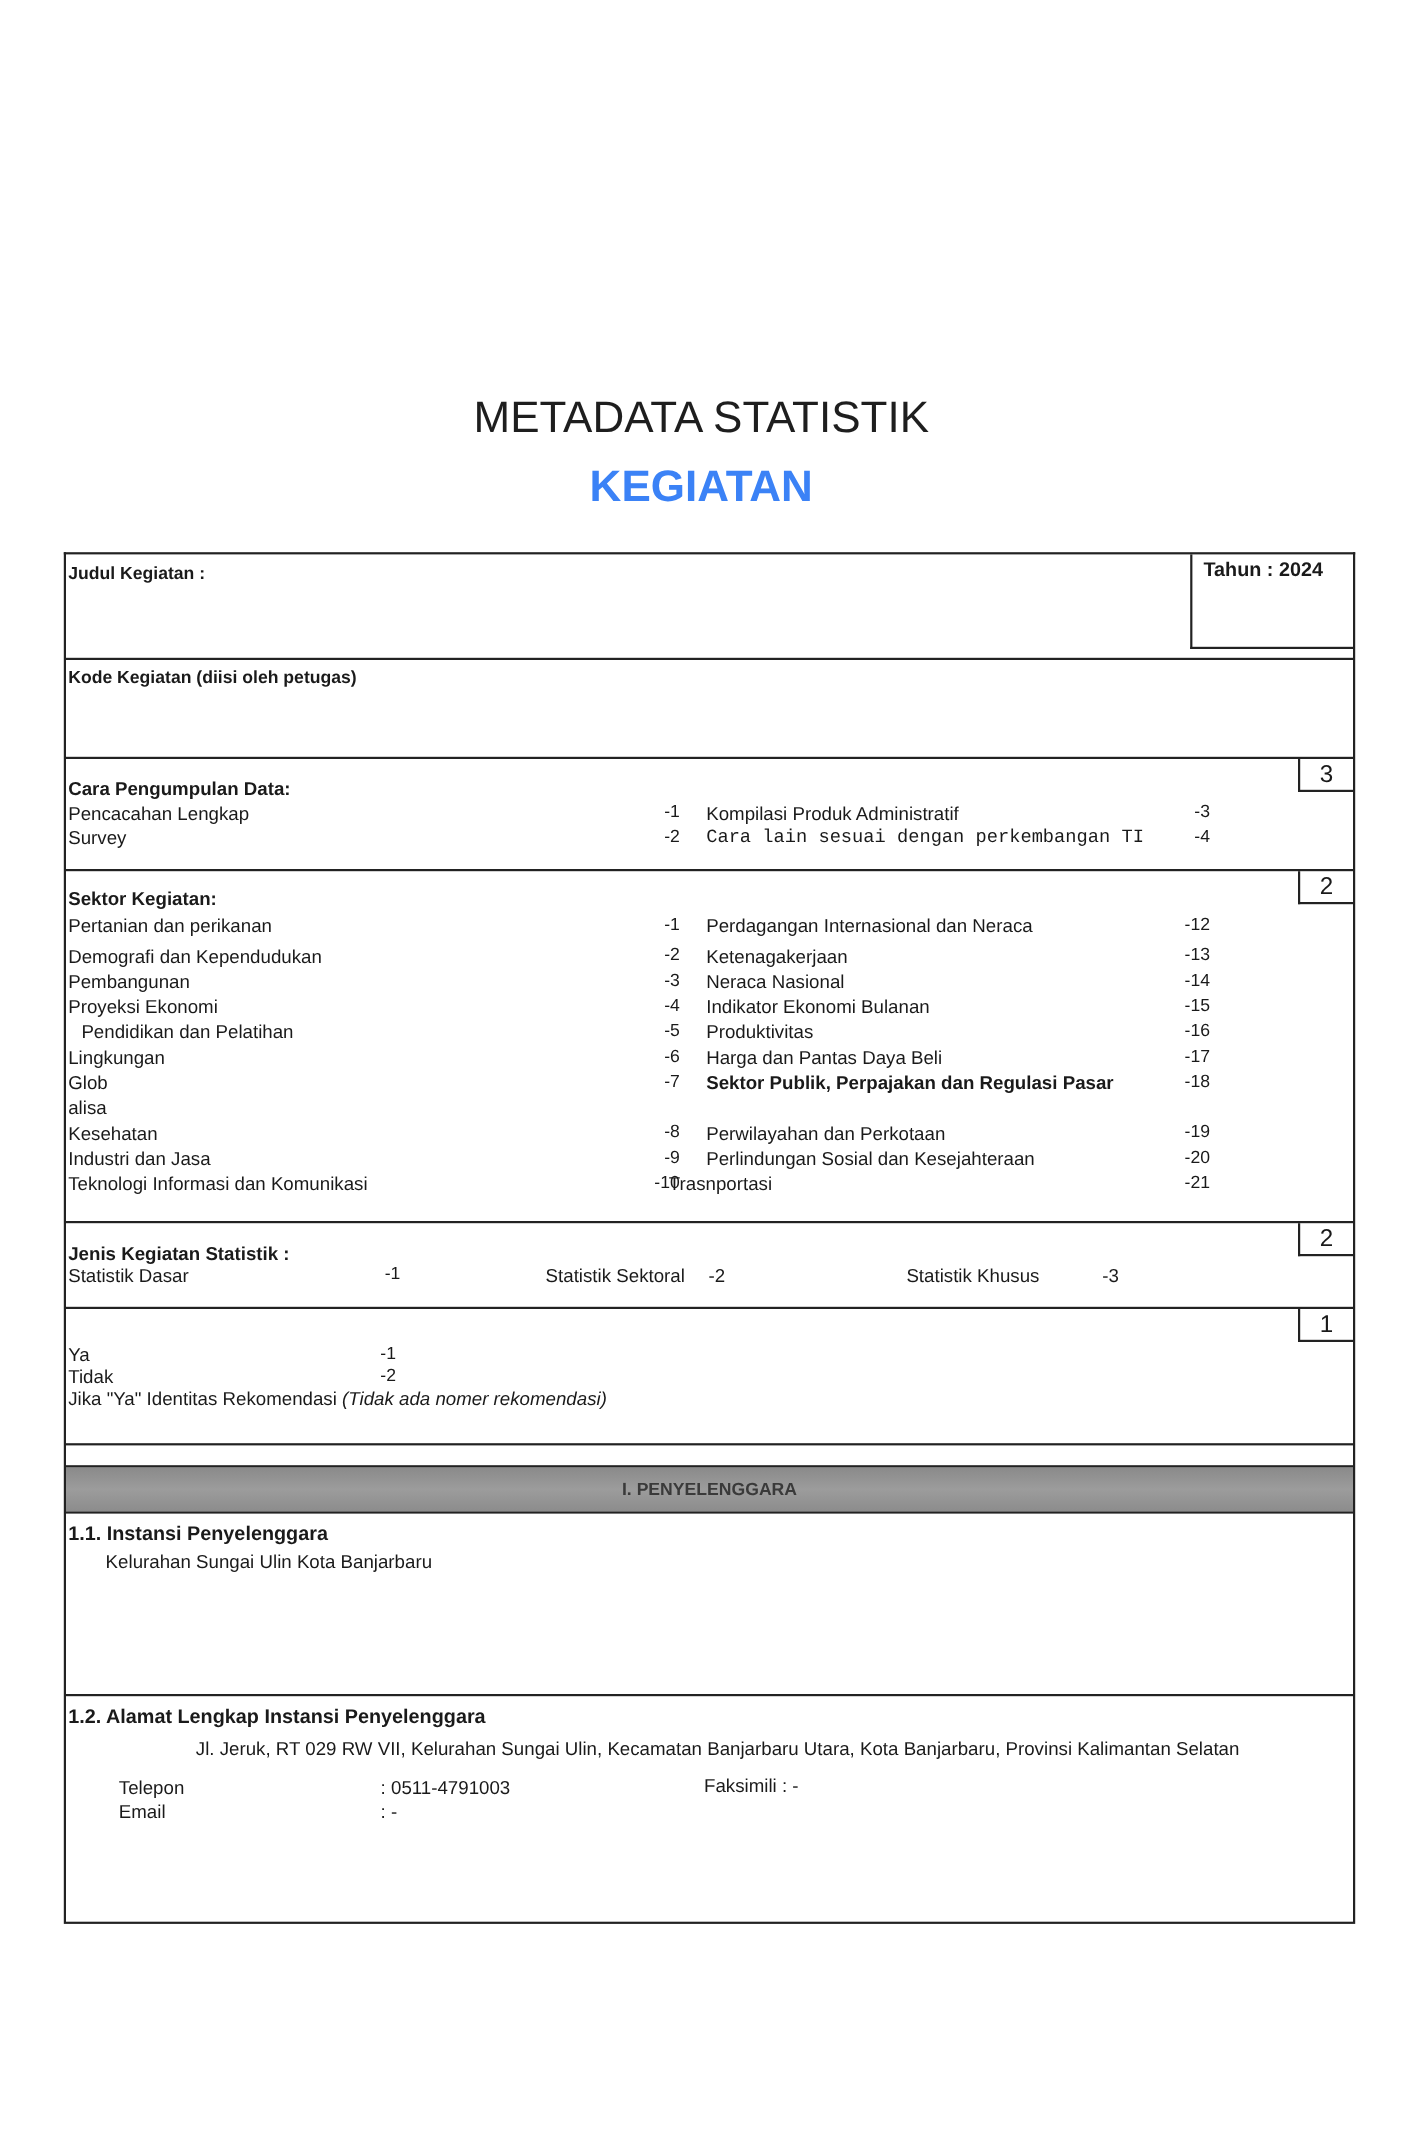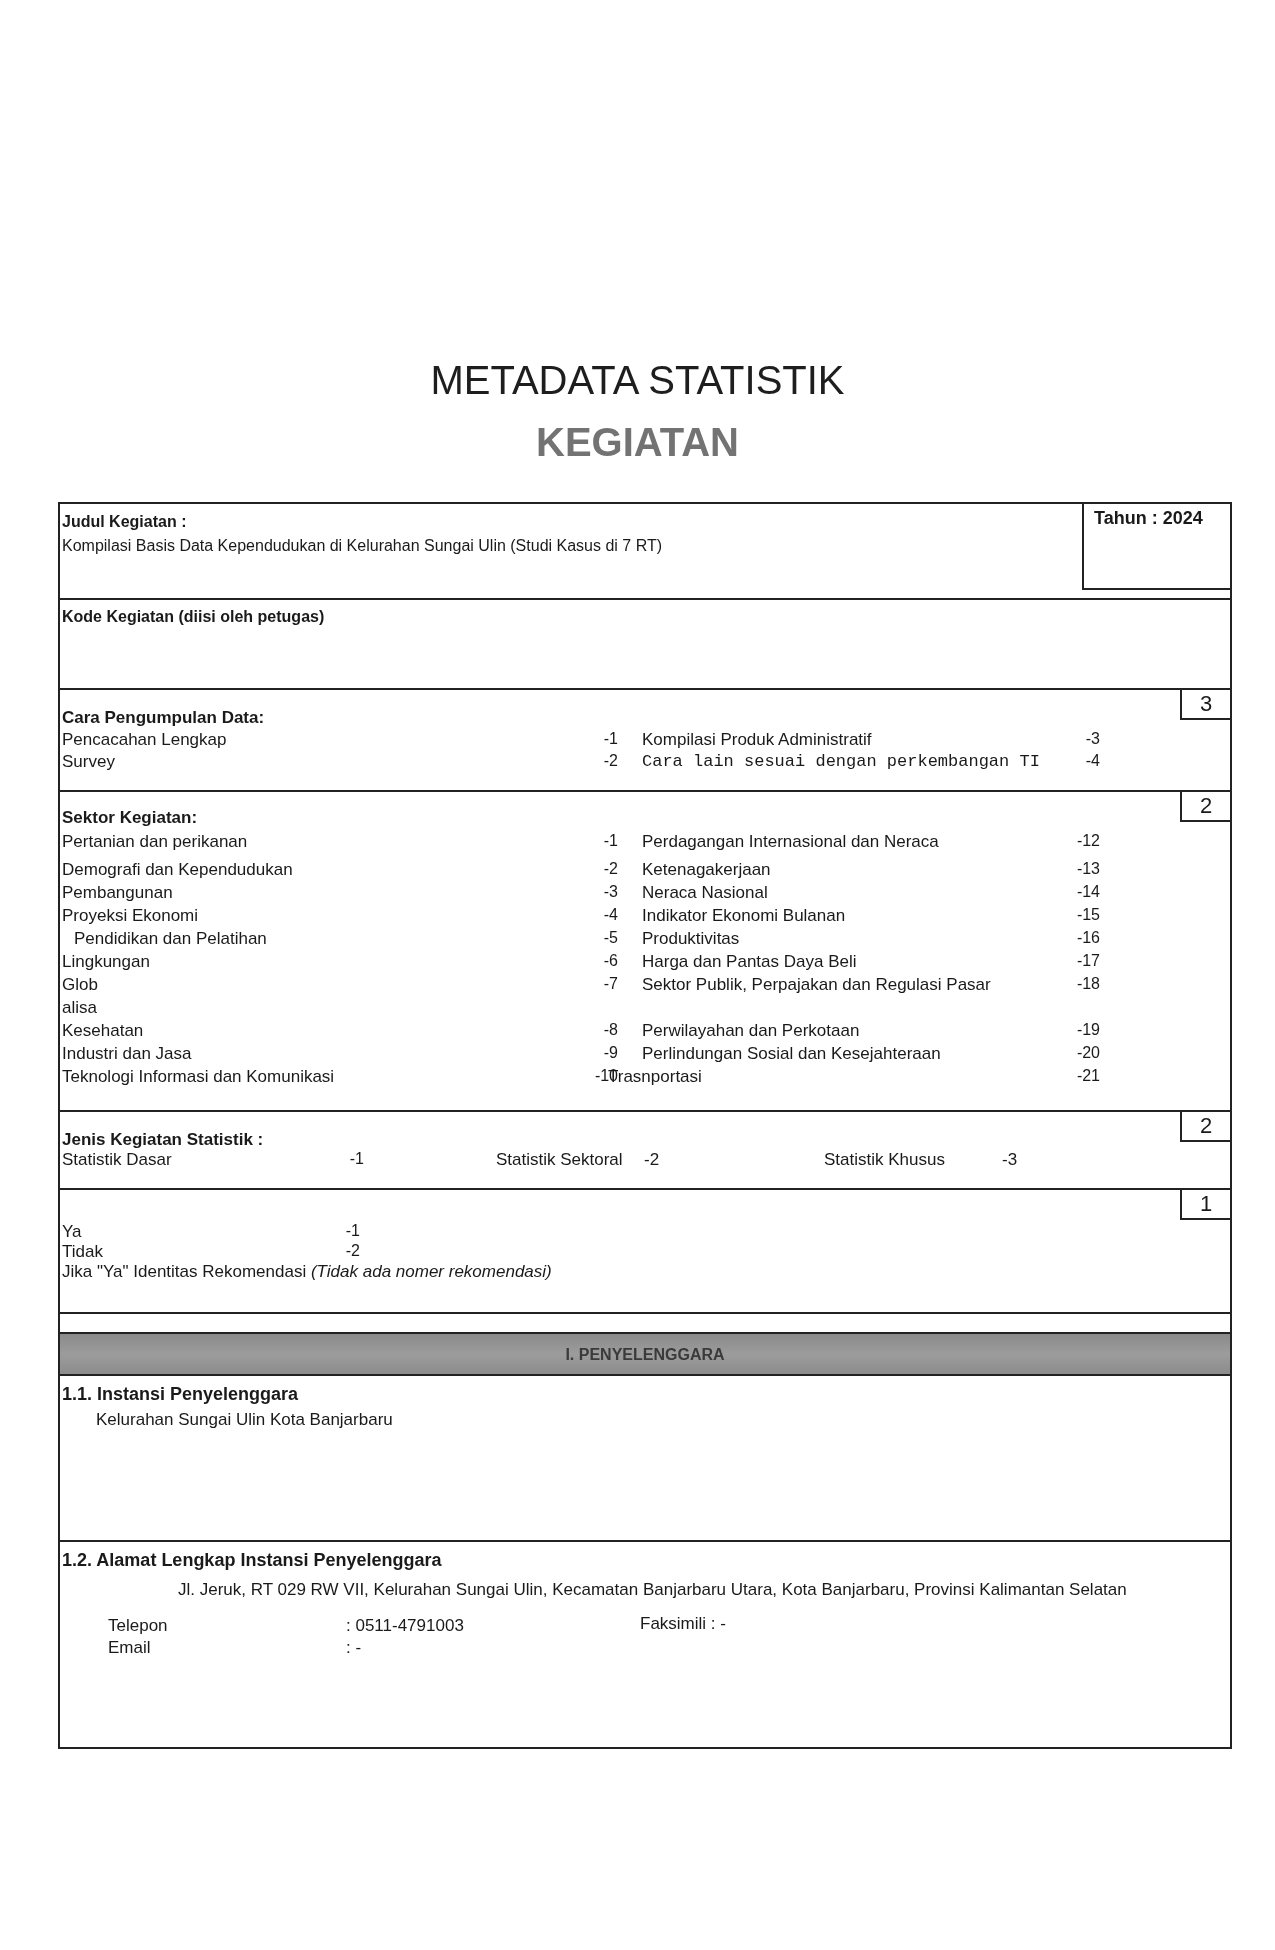--- a/index.html
+++ b/index.html
@@ -1,18 +1,18 @@
 <!DOCTYPE html>
 <html><head>
   <meta charset="utf-8">
   <style>
     html, body { margin: 0; padding: 0; background: #ffffff; }
     body { width: 1275px; height: 1950px; position: relative; font-family: "Liberation Sans", sans-serif; color: #1a1a1a; overflow: hidden; }
     .title1 { position: absolute; top: 358px; left: 0; width: 1275px; text-align: center; font-size: 40px; letter-spacing: 0px; color: #1e1e1e; }
-    .title2 { position: absolute; top: 420px; left: 0; width: 1275px; text-align: center; font-size: 40px; font-weight: bold; color: #737373; }
+    .title2 { position: absolute; top: 420px; left: 0; width: 1275px; text-align: center; font-size: 40px; font-weight: bold; color: #3b82f6; }
     .form { position: absolute; left: 58px; top: 502px; width: 1170px; border: 2px solid #222; border-bottom: none; }
     .sec { position: relative; border-bottom: 2px solid #222; box-sizing: border-box; font-size: 16px; }
     .lbl { font-weight: bold; font-size: 16px; }
     .txt { font-size: 16px; }
     .sec-judul { height: 96px; }
     .sec-judul .inner { position: absolute; left: 2px; top: 6px; }
     .sec-judul .inner div { line-height: 24px; }
     .tahun { position: absolute; right: 0; top: 0; width: 148px; height: 86px; border-left: 2px solid #222; border-bottom: 2px solid #222; box-sizing: border-box; font-weight: bold; font-size: 18px; padding: 4px 0 0 10px; }
     .sec-kode { height: 90px; }
     .sec-kode .inner { position: absolute; left: 2px; top: 8px; }
@@ -33,21 +33,20 @@
 <body>
 
 <div class="title1">METADATA STATISTIK</div>
 <div class="title2">KEGIATAN</div>
 
 <div class="form">
 
   <div class="sec sec-judul">
     <div class="inner">
       <div class="lbl">Judul Kegiatan :</div>
-      <div class="txt">Kompilasi Basis Data Kependudukan di Kelurahan Sungai Ulin (Studi Kasus di 7 RT)</div>
     </div>
     <div class="tahun">Tahun  : 2024</div>
   </div>
 
   <div class="sec sec-kode">
     <div class="inner lbl">Kode Kegiatan (diisi oleh petugas)</div>
   </div>
 
   <div class="sec sec-cara">
     <div class="codebox">3</div>
@@ -93,21 +92,21 @@
         <div class="row" style="left: 582px; top: 68px;">Ketenagakerjaan</div>
         <div class="num" style="left: 1000px; top: 68px;">-13</div>
         <div class="row" style="left: 582px; top: 91px;">Neraca Nasional</div>
         <div class="num" style="left: 1000px; top: 91px;">-14</div>
         <div class="row" style="left: 582px; top: 114px;">Indikator Ekonomi Bulanan</div>
         <div class="num" style="left: 1000px; top: 114px;">-15</div>
         <div class="row" style="left: 582px; top: 137px;">Produktivitas</div>
         <div class="num" style="left: 1000px; top: 137px;">-16</div>
         <div class="row" style="left: 582px; top: 160px;">Harga dan Pantas Daya Beli</div>
         <div class="num" style="left: 1000px; top: 160px;">-17</div>
-        <div class="row" style="left: 582px; top: 183px;">Sektor Publik, Perpajakan dan Regulasi Pasar</div>
+        <div class="row" style="left: 582px; top: 183px; font-weight: bold;">Sektor Publik, Perpajakan dan Regulasi Pasar</div>
         <div class="num" style="left: 1000px; top: 183px;">-18</div>
         <div class="row" style="left: 582px; top: 206px;"></div>
         <div class="num" style="left: 1000px; top: 206px;"></div>
         <div class="row" style="left: 582px; top: 229px;">Perwilayahan dan Perkotaan</div>
         <div class="num" style="left: 1000px; top: 229px;">-19</div>
         <div class="row" style="left: 582px; top: 252px;">Perlindungan Sosial dan Kesejahteraan</div>
         <div class="num" style="left: 1000px; top: 252px;">-20</div>
         <div class="row" style="left: 548px; top: 275px;">Trasnportasi</div>
         <div class="num" style="left: 1000px; top: 275px;">-21</div>
       </div>

